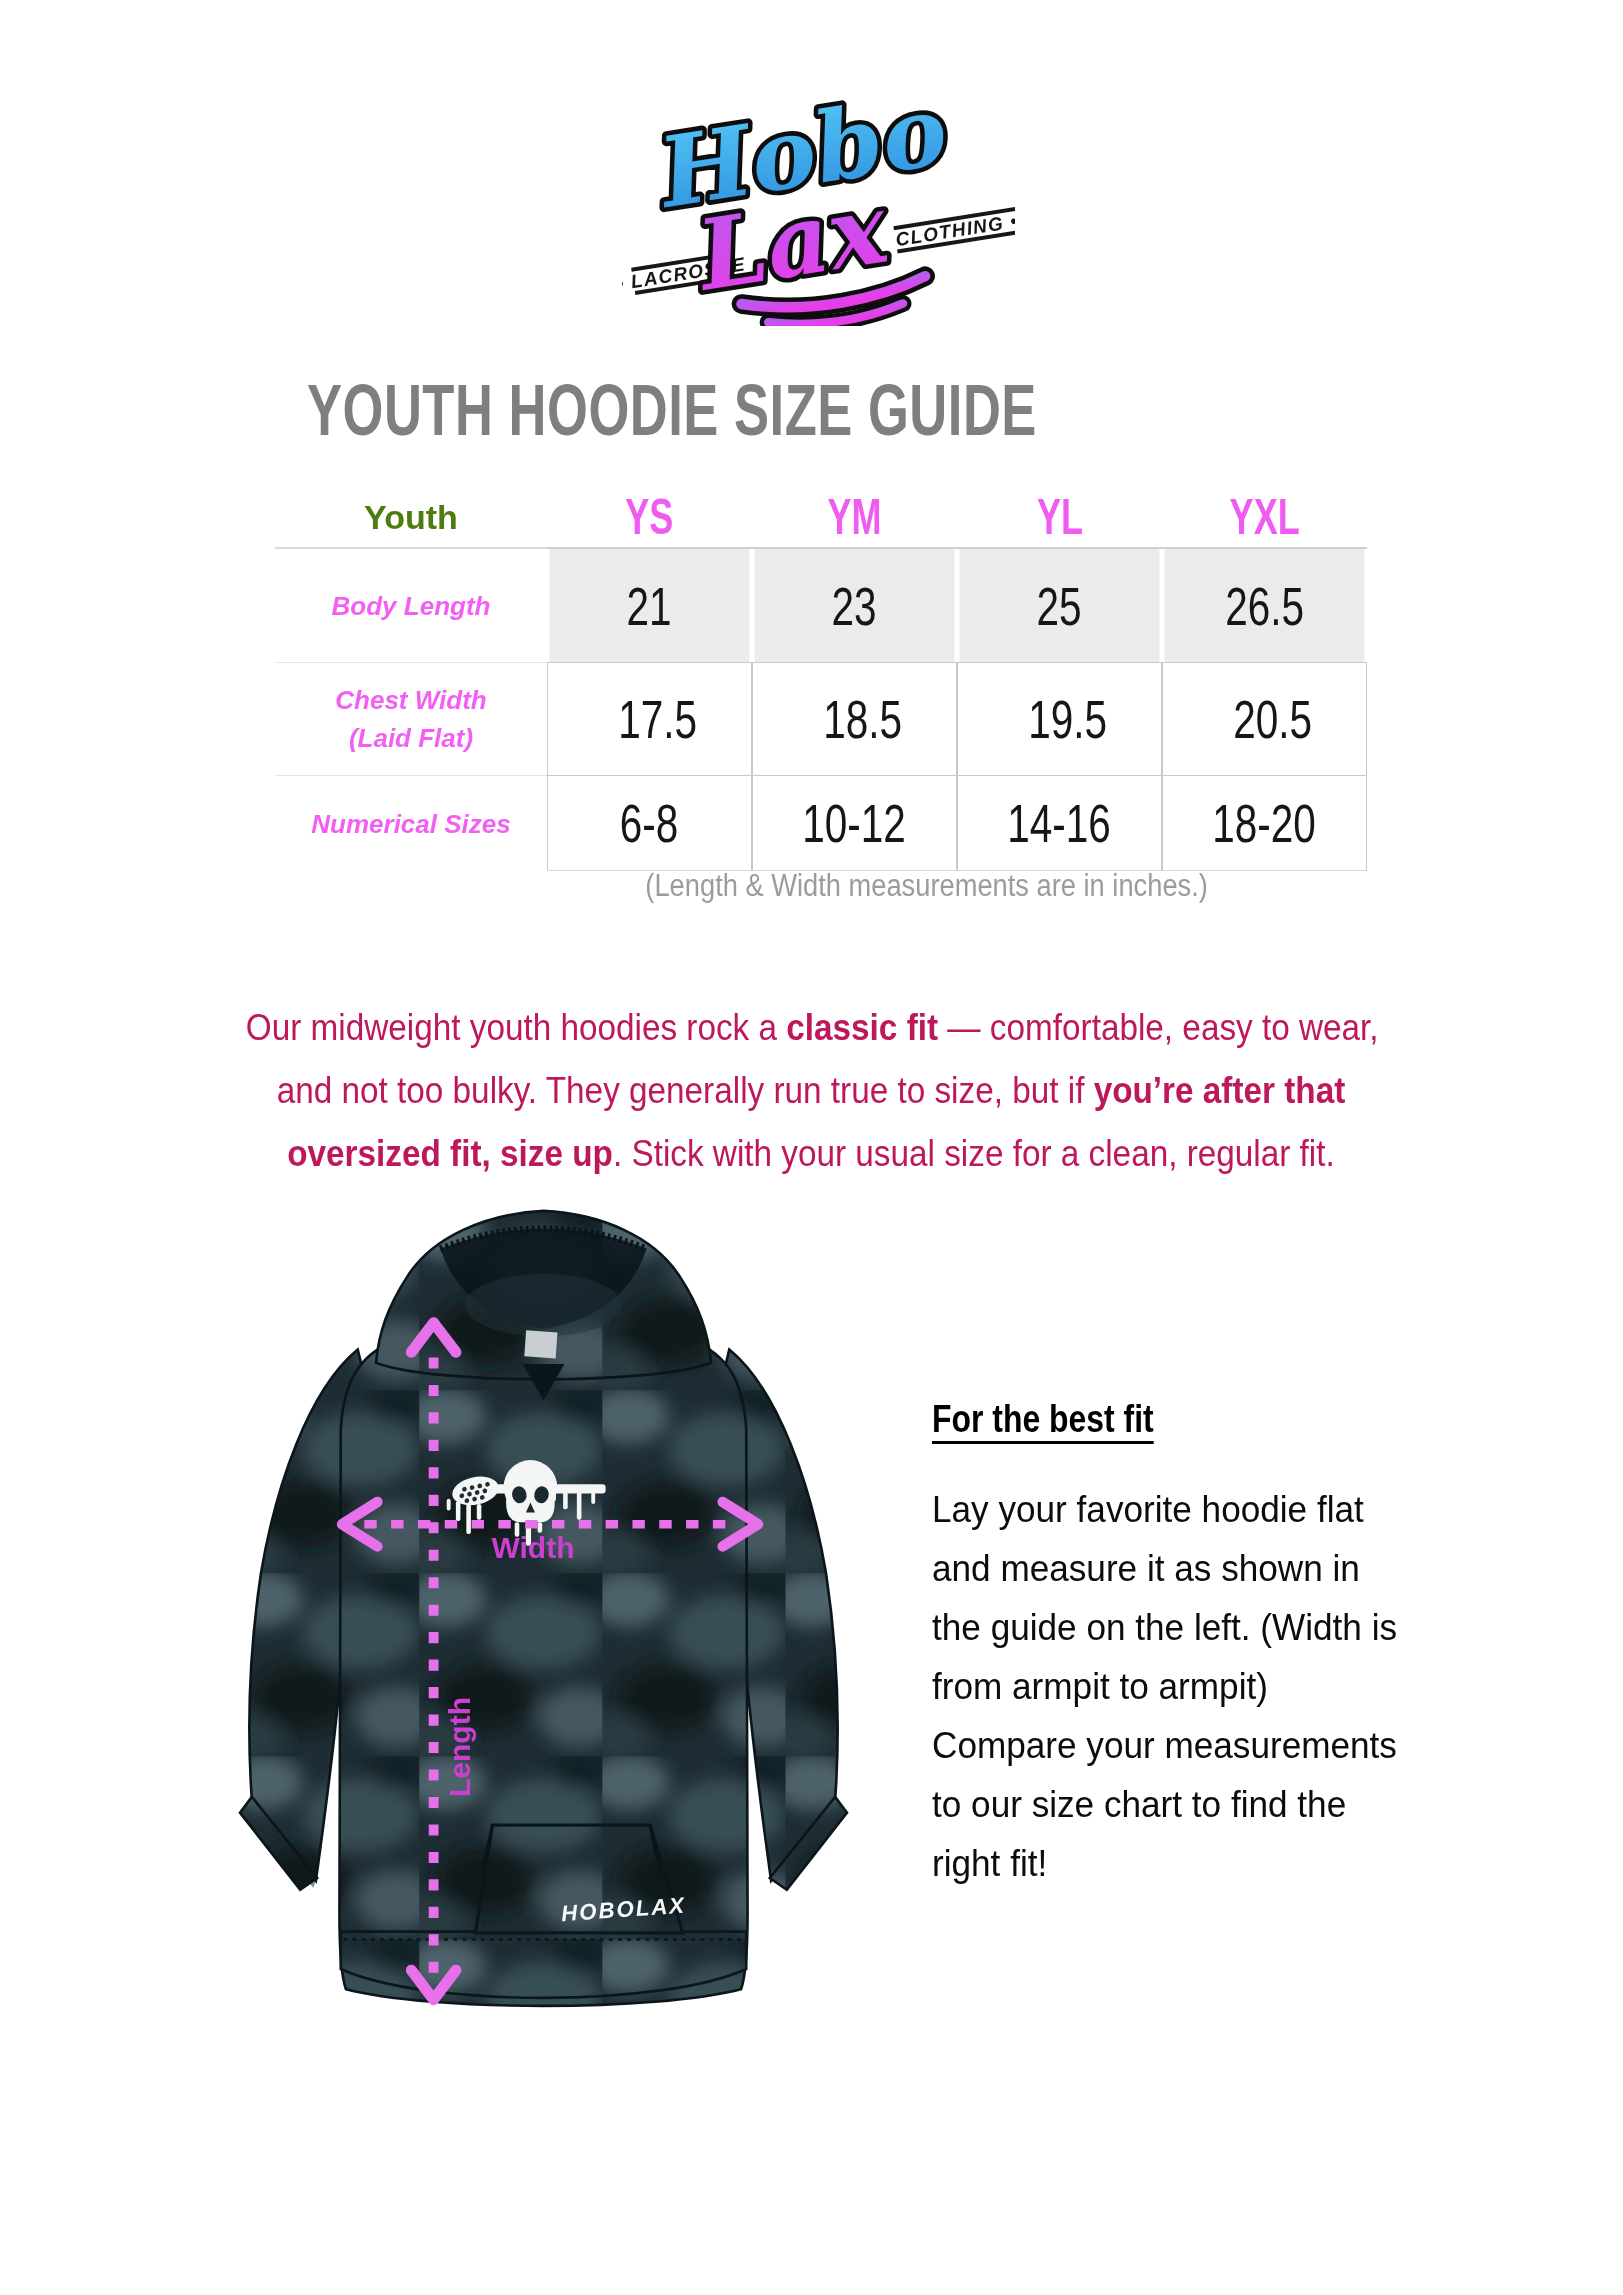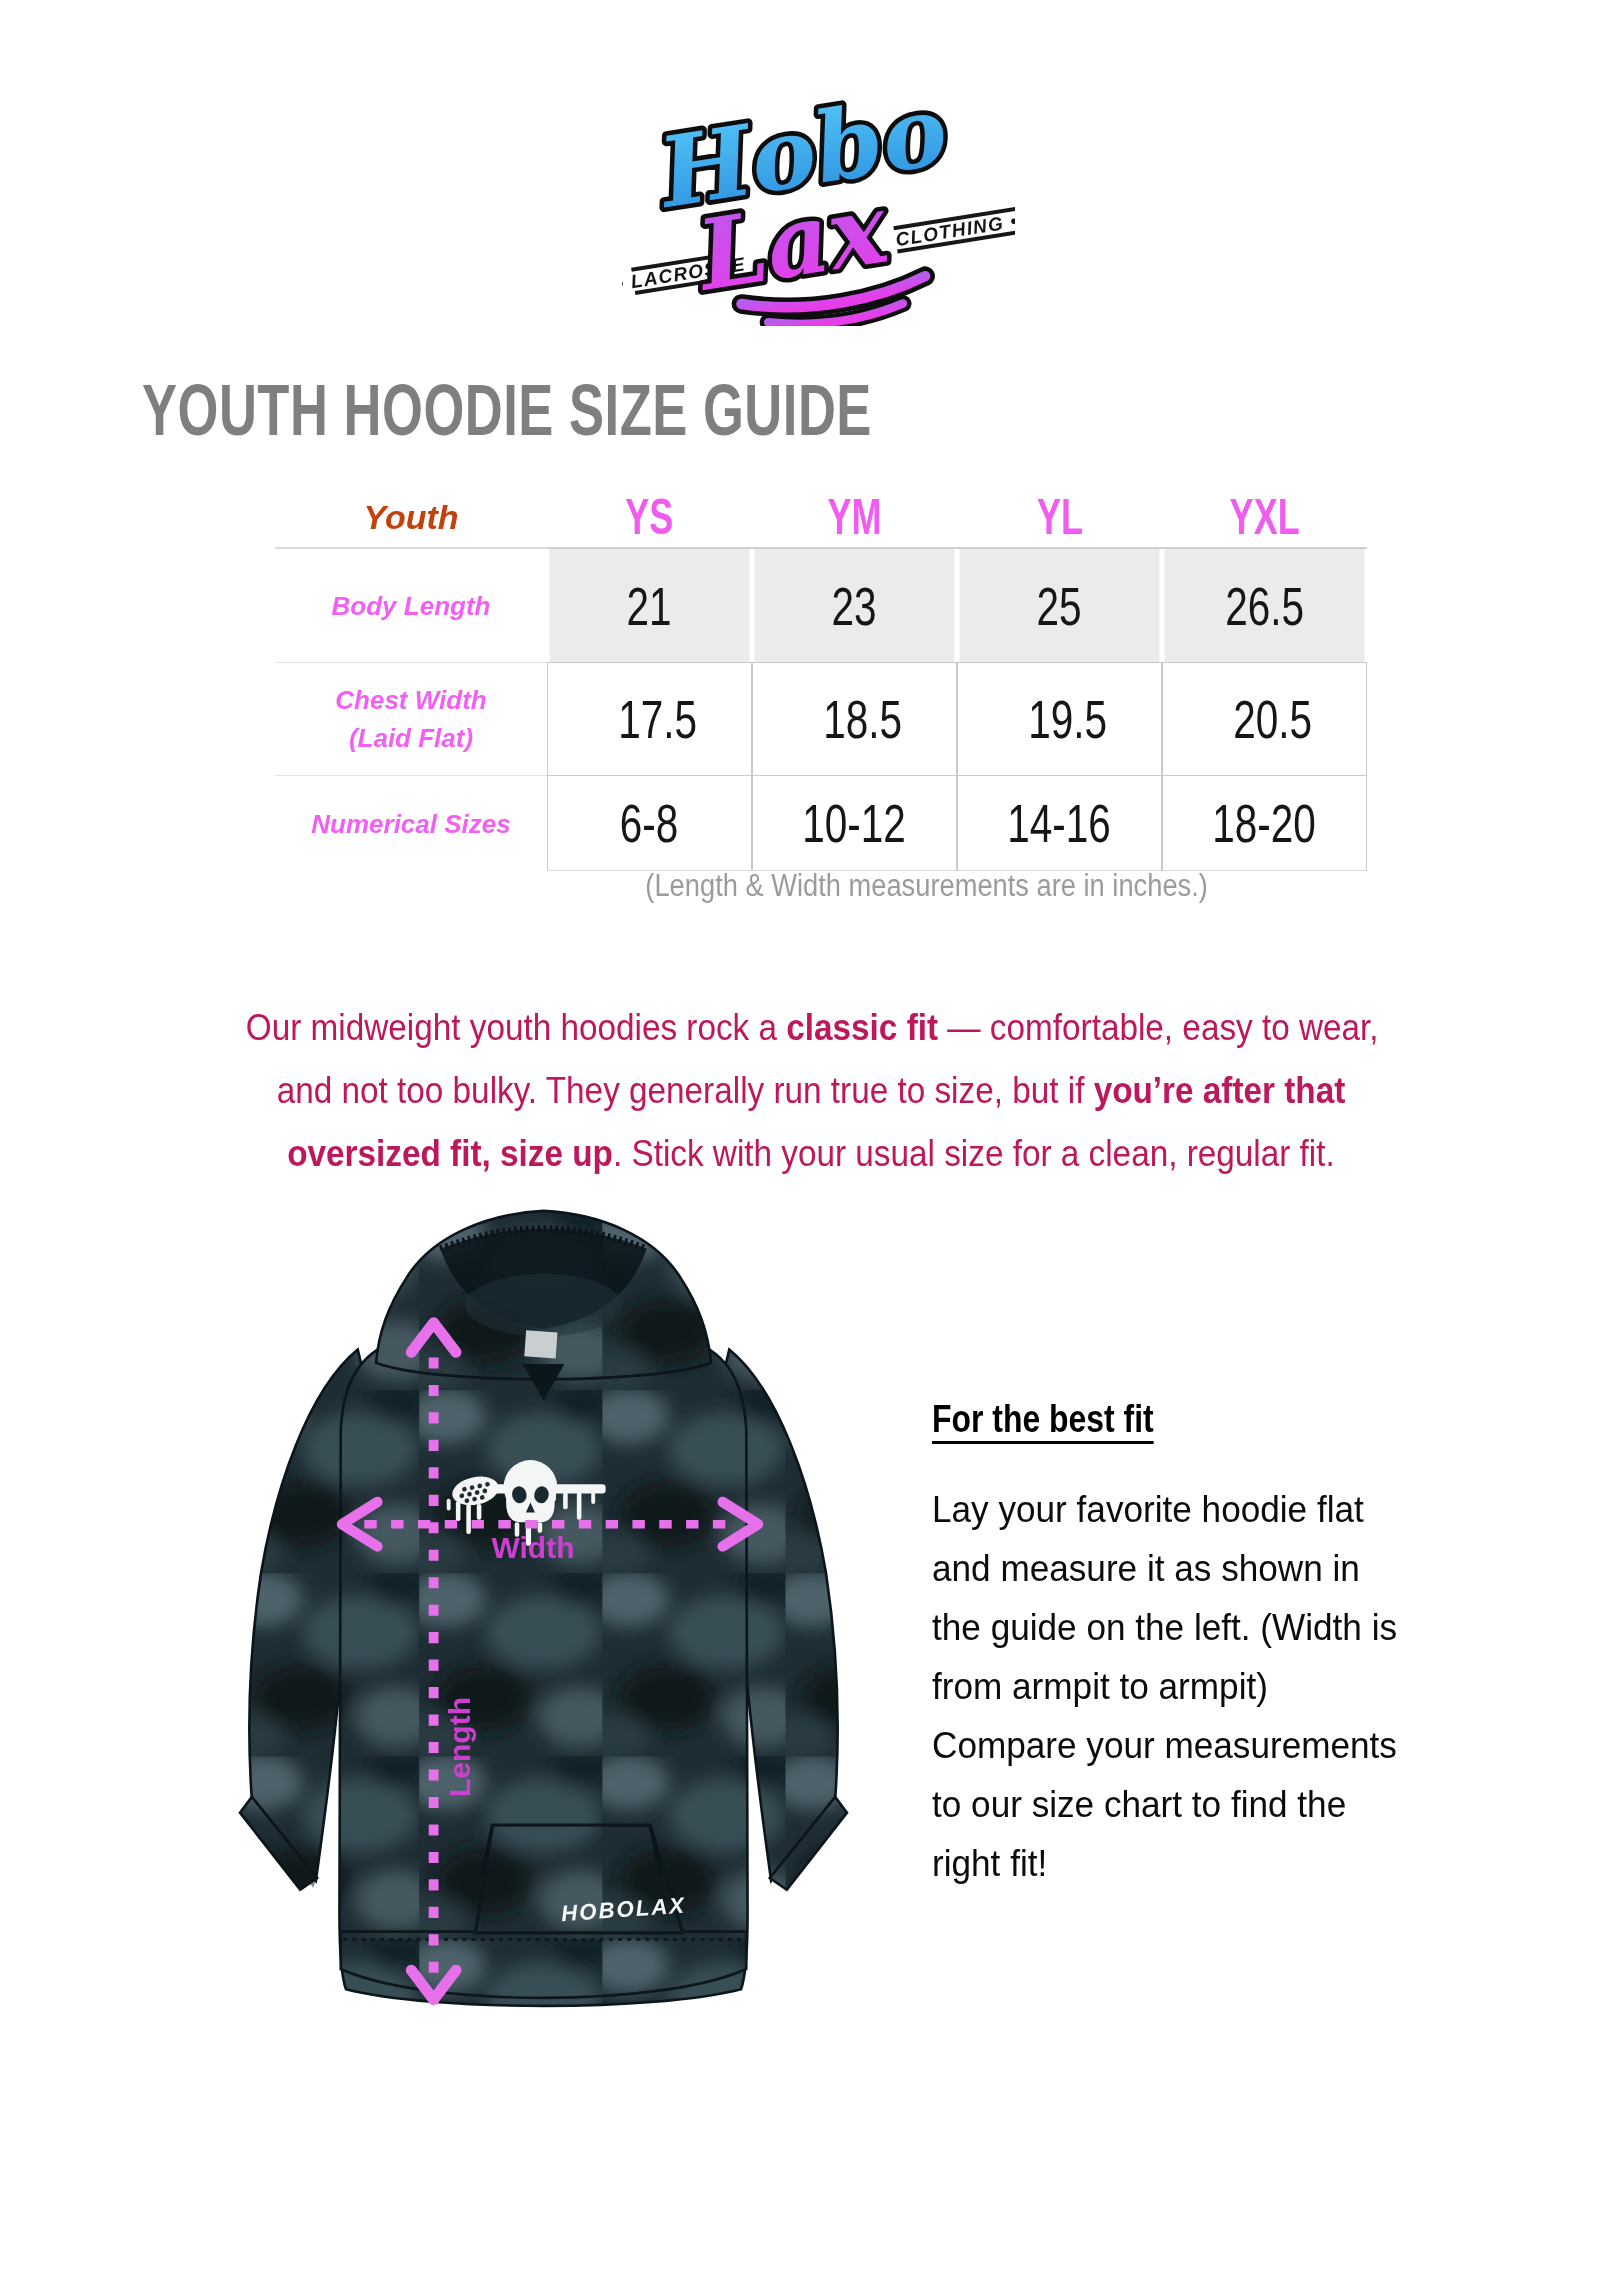--- a/index.html
+++ b/index.html
@@ -4,29 +4,29 @@
 <style>
   html,body{margin:0;padding:0;background:#ffffff;}
   #page{position:relative;width:1623px;height:2295px;background:#ffffff;overflow:hidden;
         font-family:"Liberation Sans",sans-serif;color:#111;}
   .abs{position:absolute;}
   .cx{display:inline-block;transform:scaleX(.72);transform-origin:50% 50%;}
   .cx75{display:inline-block;transform:scaleX(.75);transform-origin:50% 50%;}
   .cx88{display:inline-block;transform:scaleX(.88);transform-origin:50% 50%;}
 
   
-  .doc-title{left:0;top:368px;width:1344px;}
+  .doc-title{left:0;top:368px;width:1344px;text-align:center;}
   .doc-title span{font-size:73px;font-weight:700;color:#7f7f7f;letter-spacing:0.7px;}
 
   
   .size-table{left:275px;top:487px;width:1094px;display:grid;
               grid-template-columns:272px 205px 205px 205px 205px;
               grid-template-rows:60px 116px 113px 95px;}
   .tc{display:flex;align-items:center;justify-content:center;flex-direction:column;text-align:center;}
-  .th-youth{color:#c2410c;font-style:italic;font-weight:700;font-size:34px;}
+  .th-youth{color:#4d7c0f;font-weight:700;font-size:34px;}
   .th-size{color:#f05cf0;font-weight:700;font-size:50px;}
   .row-label{color:#f25ff2;font-style:italic;font-weight:700;font-size:26px;line-height:38px;}
   .val{font-size:54px;font-weight:400;color:#161616;}
   .shaded{background:#ebebeb;box-shadow:inset 2.6px 0 0 #fff, inset -2.6px 0 0 #fff;}
   .bt{border-top:2px solid #cfcfcf;}
   .btl{border-top:2px solid #dcdcdc;justify-content:center;}
   .bb{border-bottom:1.3px solid #c9c9c9;align-items:center;}
   .bbl{border-bottom:1.3px solid #e4e4e4;}
   .cell2{border-left:1.3px solid #c9c9c9;border-right:1.3px solid #c9c9c9;border-bottom:1.3px solid #c9c9c9;padding-left:16px;}
   .cell3{border-left:1.3px solid #c9c9c9;border-right:1.3px solid #c9c9c9;border-bottom:1.3px solid #dadada;}

